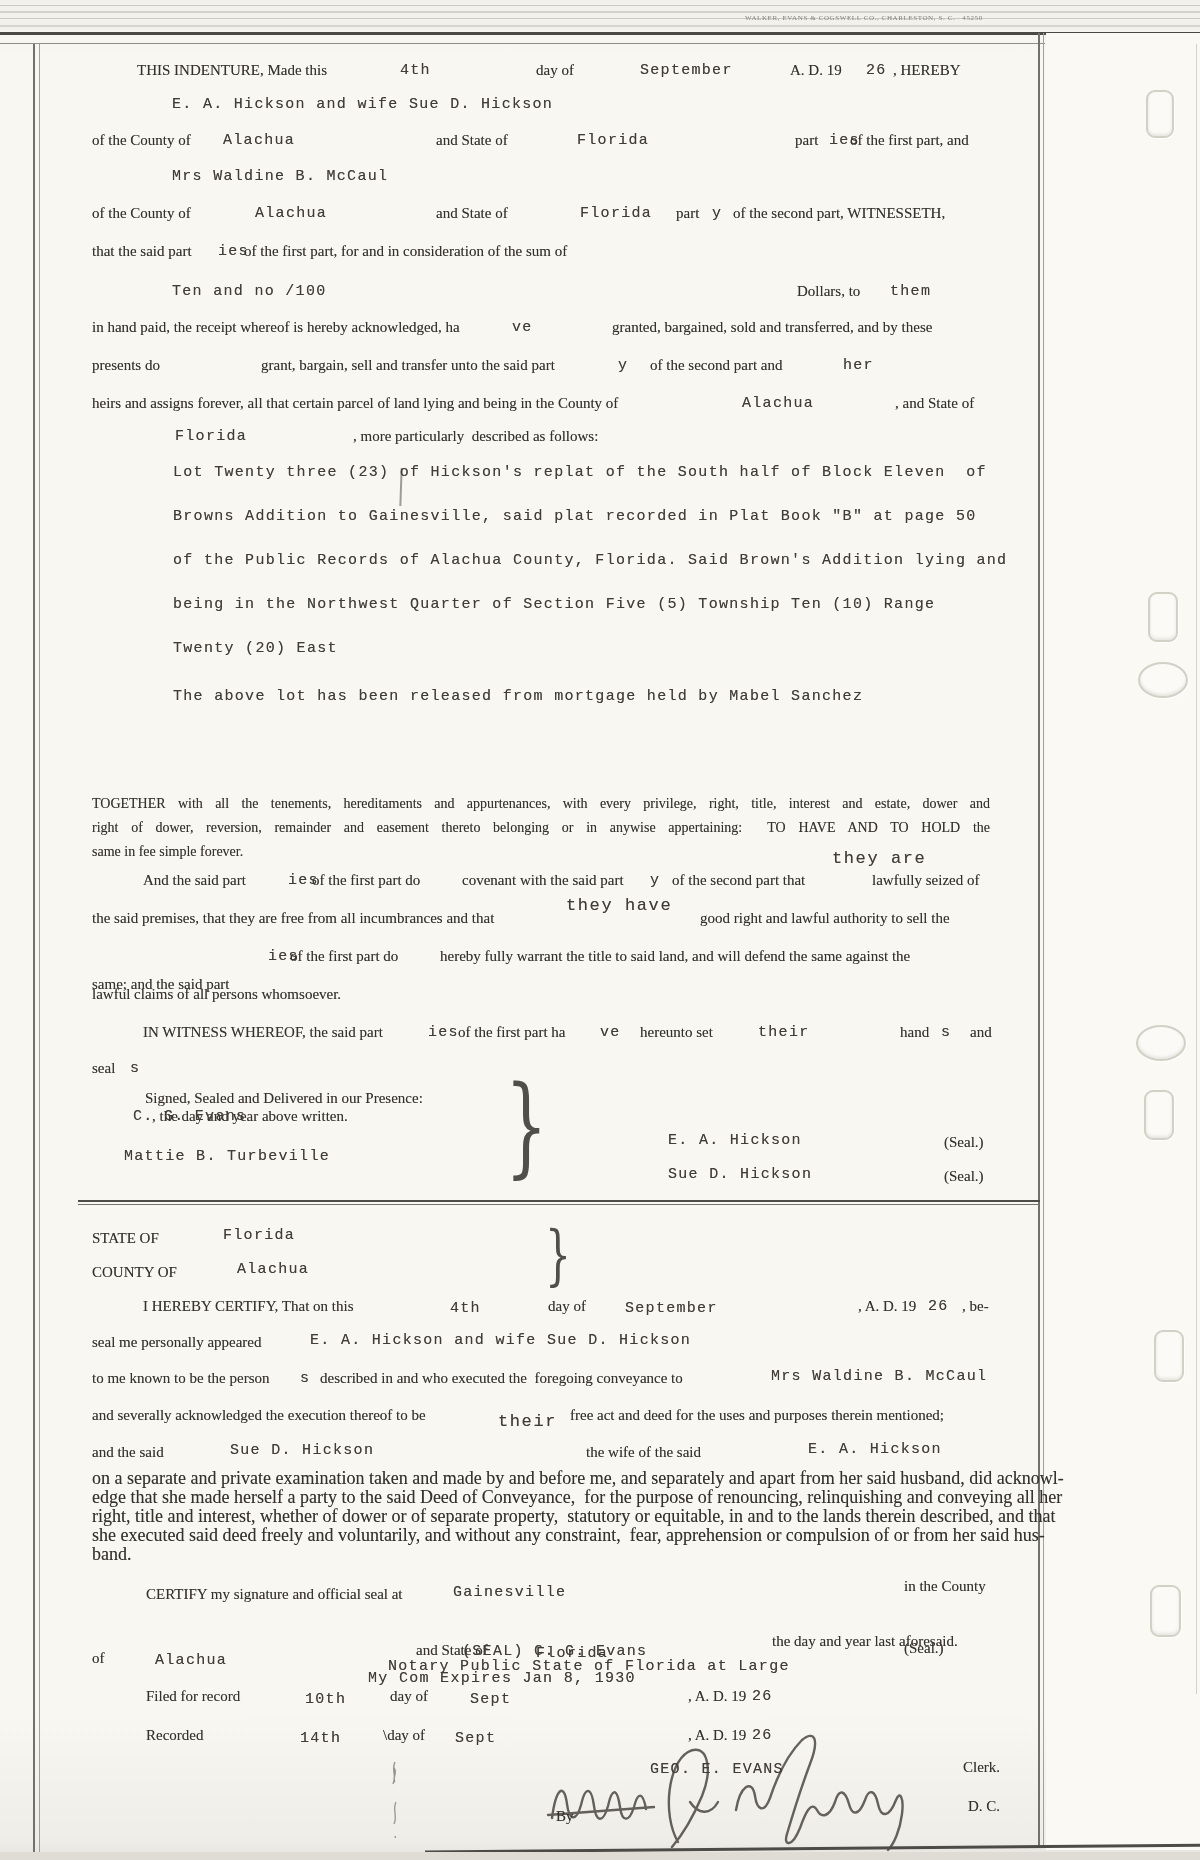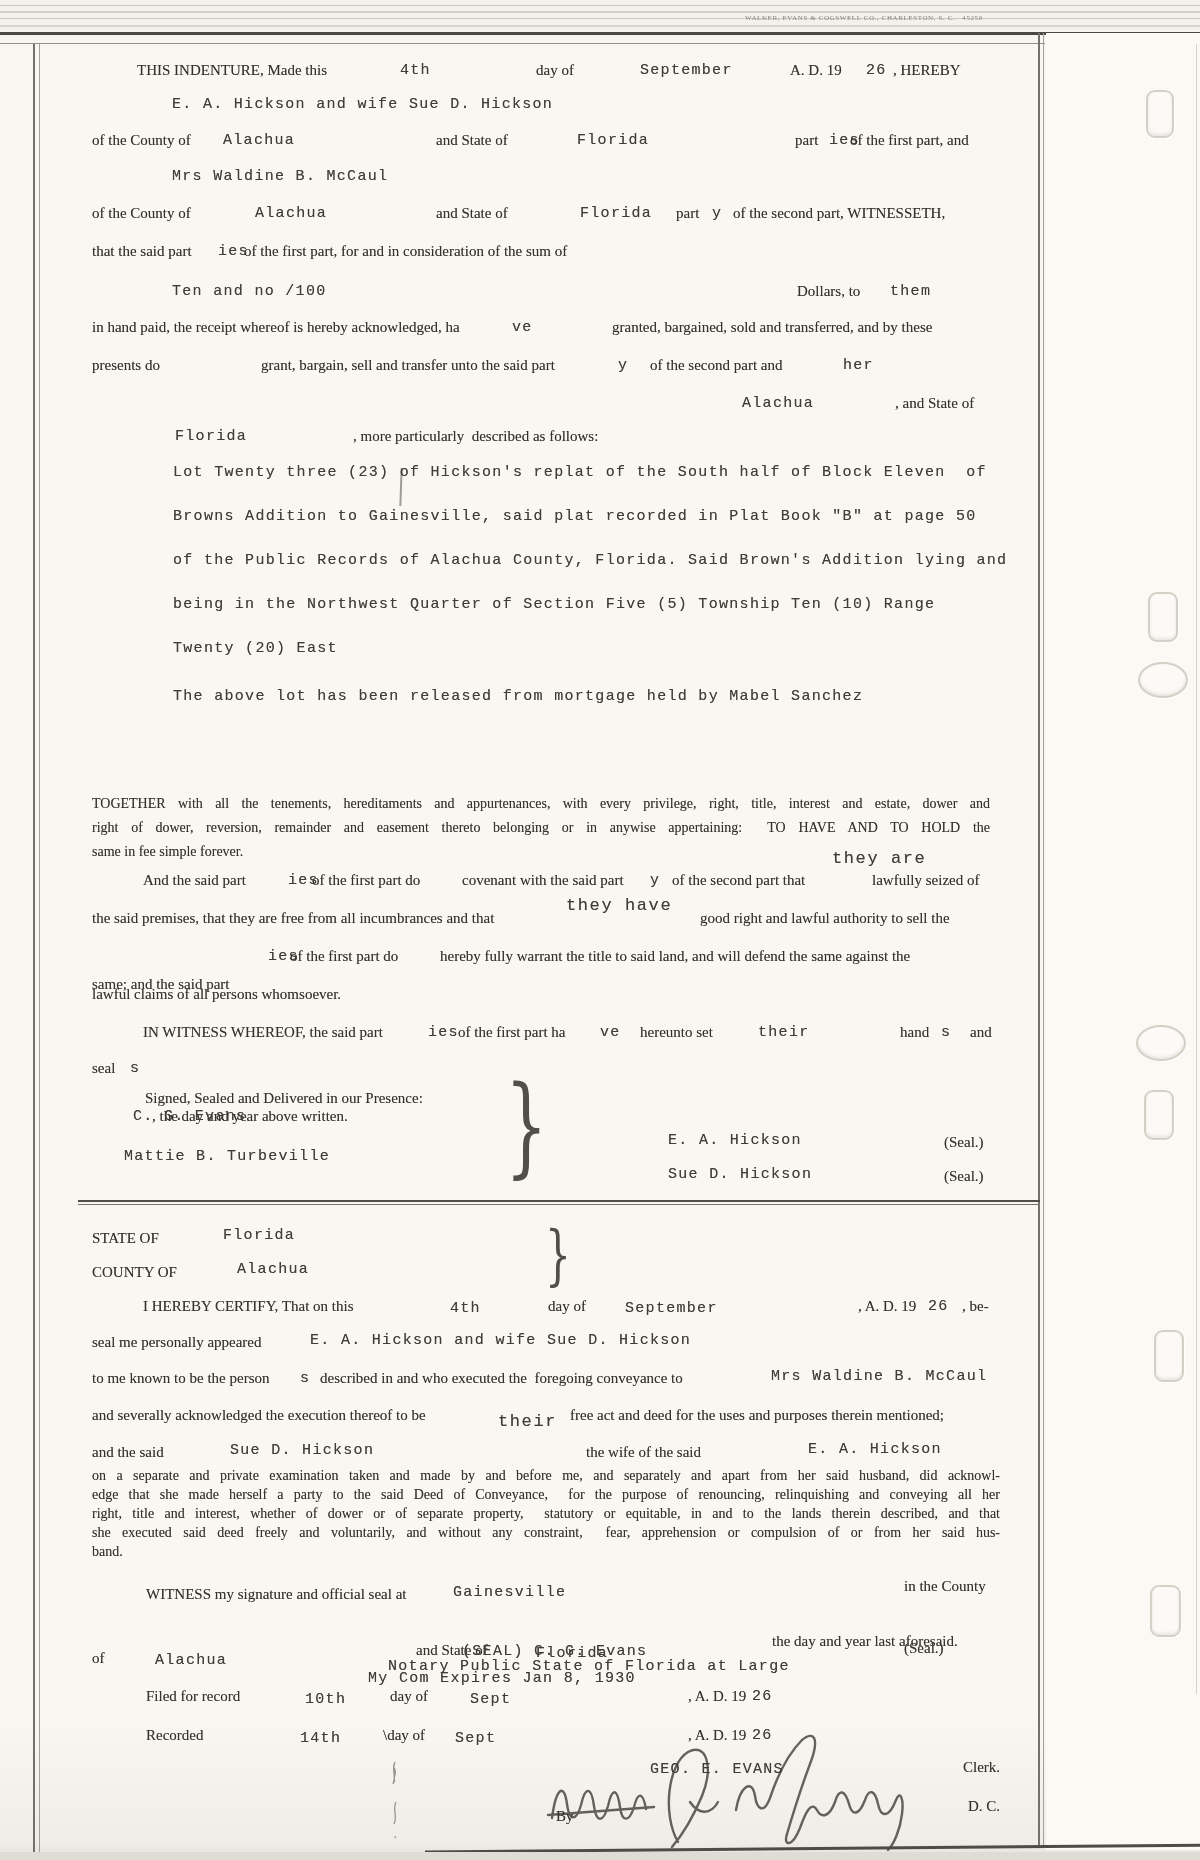--- a/index.html
+++ b/index.html
@@ -20,21 +20,21 @@
   .rightstrip{position:absolute;left:1046px;top:33px;width:154px;height:1817px;background:#faf9f4;}
   
   .hole{position:absolute;background:#fbfaf6;border:2px solid #d3d1c6;
     box-shadow:inset 0 -2px 3px rgba(90,88,80,.12), 1px 1px 1px rgba(255,255,255,.8);}
   .hole.rect{border-radius:9px;}
   .hole.ellipse{border-radius:50%;}
   
   .seg{position:absolute;white-space:pre;line-height:1.15;}
   .printed{font-size:15px;color:#35322c;text-shadow:0 0 .5px rgba(60,56,48,.45);}
   .printed.sm{font-size:14px;}
-  .printed.xs{font-size:14px;}
+  .printed.xs{font-size:18px;}
   .printed.just-t{width:898px;text-align:justify;text-align-last:justify;}
   .printed.just-x{width:908px;text-align:justify;text-align-last:justify;}
   .typed{font-family:"Liberation Mono","DejaVu Sans Mono",monospace;font-size:15px;
     letter-spacing:1.3px;color:#413c36;text-shadow:0 0 .6px rgba(55,50,44,.5);}
   .typed.lg{font-size:17px;letter-spacing:1.6px;}
   .brace{position:absolute;color:#514f49;font-family:"DejaVu Serif",serif;font-weight:200;
     transform:scaleX(.62);transform-origin:left top;line-height:1;}
   .divider{position:absolute;left:78px;width:962px;}
   .artifact-line{position:absolute;background:#55524c;opacity:.55;}
   .bottom-edge{position:absolute;left:425px;top:1847px;width:780px;height:3px;background:#4c4b46;transform:rotate(-.5deg);}
@@ -125,20 +125,21 @@
     <span class="seg printed" style="left: 797px; top: 283px;">Dollars, to</span>
     <span class="seg typed" style="left: 890px; top: 283px;">them</span>
     <span class="seg printed" style="left: 92px; top: 319px;">in hand paid, the receipt whereof is hereby acknowledged, ha</span>
     <span class="seg typed" style="left: 512px; top: 319px;">ve</span>
     <span class="seg printed" style="left: 612px; top: 319px;">granted, bargained, sold and transferred, and by these</span>
     <span class="seg printed" style="left: 92px; top: 357px;">presents do</span>
     <span class="seg printed" style="left: 261px; top: 357px;">grant, bargain, sell and transfer unto the said part</span>
     <span class="seg typed" style="left: 618px; top: 357px;">y</span>
     <span class="seg printed" style="left: 650px; top: 357px;">of the second part and</span>
     <span class="seg typed" style="left: 843px; top: 357px;">her</span>
+    <span class="seg printed" style="left: 92px; top: 395px;">heirs and assigns forever, all that certain parcel of land lying and being in the County of</span>
     <span class="seg typed" style="left: 742px; top: 395px;">Alachua</span>
     <span class="seg printed" style="left: 895px; top: 395px;">, and State of</span>
     <span class="seg typed" style="left: 175px; top: 428px;">Florida</span>
     <span class="seg printed" style="left: 353px; top: 428px;">, more particularly  described as follows:</span>
     <span class="seg typed" style="left: 173px; top: 464px;">Lot Twenty three (23) of Hickson's replat of the South half of Block Eleven  of</span>
     <span class="seg typed" style="left: 173px; top: 508px;">Browns Addition to Gainesville, said plat recorded in Plat Book "B" at page 50</span>
     <span class="seg typed" style="left: 173px; top: 552px;">of the Public Records of Alachua County, Florida. Said Brown's Addition lying and</span>
     <span class="seg typed" style="left: 173px; top: 596px;">being in the Northwest Quarter of Section Five (5) Township Ten (10) Range</span>
     <span class="seg typed" style="left: 173px; top: 640px;">Twenty (20) East</span>
     <span class="seg typed" style="left: 173px; top: 688px;">The above lot has been released from mortgage held by Mabel Sanchez</span>
@@ -202,21 +203,21 @@
     <span class="seg printed" style="left: 570px; top: 1407px;">free act and deed for the uses and purposes therein mentioned;</span>
     <span class="seg printed" style="left: 92px; top: 1444px;">and the said</span>
     <span class="seg typed" style="left: 230px; top: 1442px;">Sue D. Hickson</span>
     <span class="seg printed" style="left: 586px; top: 1444px;">the wife of the said</span>
     <span class="seg typed" style="left: 808px; top: 1441px;">E. A. Hickson</span>
     <span class="seg printed xs just-x" style="left: 92px; top: 1468px;">on a separate and private examination taken and made by and before me, and separately and apart from her said husband, did acknowl-</span>
     <span class="seg printed xs just-x" style="left: 92px; top: 1487px;">edge that she made herself a party to the said Deed of Conveyance,  for the purpose of renouncing, relinquishing and conveying all her</span>
     <span class="seg printed xs just-x" style="left: 92px; top: 1525px;">she executed said deed freely and voluntarily, and without any constraint,  fear, apprehension or compulsion of or from her said hus-</span>
     <span class="seg printed xs just-x" style="left: 92px; top: 1506px;">right, title and interest, whether of dower or of separate property,  statutory or equitable, in and to the lands therein described, and that</span>
     <span class="seg printed xs" style="left: 92px; top: 1544px;">band.</span>
-    <span class="seg printed" style="left: 146px; top: 1586px;">WITNESS my signature and official seal at</span>
+    <span class="seg printed" style="left: 146px; top: 1586px;">CERTIFY my signature and official seal at</span>
     <span class="seg typed" style="left: 453px; top: 1584px;">Gainesville</span>
     <span class="seg printed" style="left: 904px; top: 1578px;">in the County</span>
     <span class="seg printed" style="left: 92px; top: 1650px;">of</span>
     <span class="seg typed" style="left: 155px; top: 1652px;">Alachua</span>
     <span class="seg printed" style="left: 416px; top: 1642px;">and State of</span>
     <span class="seg typed" style="left: 536px; top: 1645px;">Florida</span>
     <span class="seg printed" style="left: 772px; top: 1633px;">the day and year last aforesaid.</span>
     <span class="seg typed" style="left: 462px; top: 1643px;">(SEAL) C. G. Evans</span>
     <span class="seg printed" style="left: 904px; top: 1640px;">(Seal.)</span>
     <span class="seg typed" style="left: 388px; top: 1658px;">Notary Public State of Florida at Large</span>

